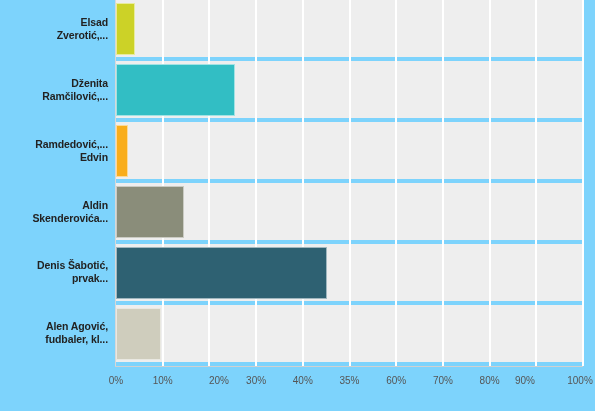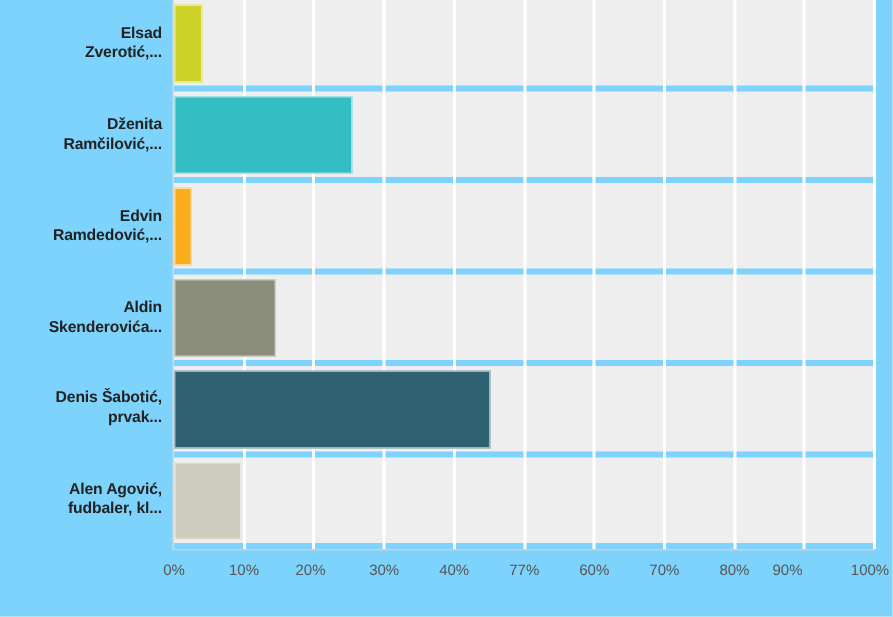--- a/index.html
+++ b/index.html
@@ -114,22 +114,22 @@
   <div class="label-col">
     <div class="cat-label" style="top:16px;">
       <div>Elsad</div>
       <div>Zverotić,...</div>
     </div>
     <div class="cat-label" style="top:77px;">
       <div>Dženita</div>
       <div>Ramčilović,...</div>
     </div>
     <div class="cat-label" style="top:138px;">
+      <div>Ramdedović,...</div>
       <div>Edvin</div>
-      <div>Ramdedović,...</div>
     </div>
     <div class="cat-label" style="top:199px;padding-left:16px;">
       <div>Aldin</div>
       <div>Skenderovića...</div>
     </div>
     <div class="cat-label" style="top:259px;">
       <div>Denis Šabotić,</div>
       <div>prvak...</div>
     </div>
     <div class="cat-label" style="top:320px;padding-left:32px;">
@@ -165,24 +165,24 @@
     <div class="bar" style="top:125px;left:0px;width:12px;background:#f9ad1b;"></div>
     <div class="bar" style="top:186px;left:0px;width:68px;background:#8a8d7a;"></div>
     <div class="bar" style="top:247px;left:0px;width:211px;background:#2e6172;"></div>
     <div class="bar" style="top:308px;left:0px;width:45px;background:#cfcdbd;"></div>
   </div>
 
   <div class="axis">
     <div class="axis-line"></div>
     <div class="tick-label" style="left:0px;">0%</div>
     <div class="tick-label" style="left:46.7px;">10%</div>
-    <div class="tick-label" style="left:91px;">20%</div>
+    <div class="tick-label" style="left:103px;">20%</div>
     <div class="tick-label" style="left:140.1px;">30%</div>
     <div class="tick-label" style="left:186.8px;">40%</div>
-    <div class="tick-label" style="left:233.5px;">77%</div>
+    <div class="tick-label" style="left:233.5px;">35%</div>
     <div class="tick-label" style="left:280.2px;">60%</div>
     <div class="tick-label" style="left:326.9px;">70%</div>
     <div class="tick-label" style="left:373.6px;">80%</div>
     <div class="tick-label" style="left:409px;">90%</div>
     <div class="tick-label" style="left:464px;">100%</div>
   </div>
 
 </div>
 
 </body></html>

